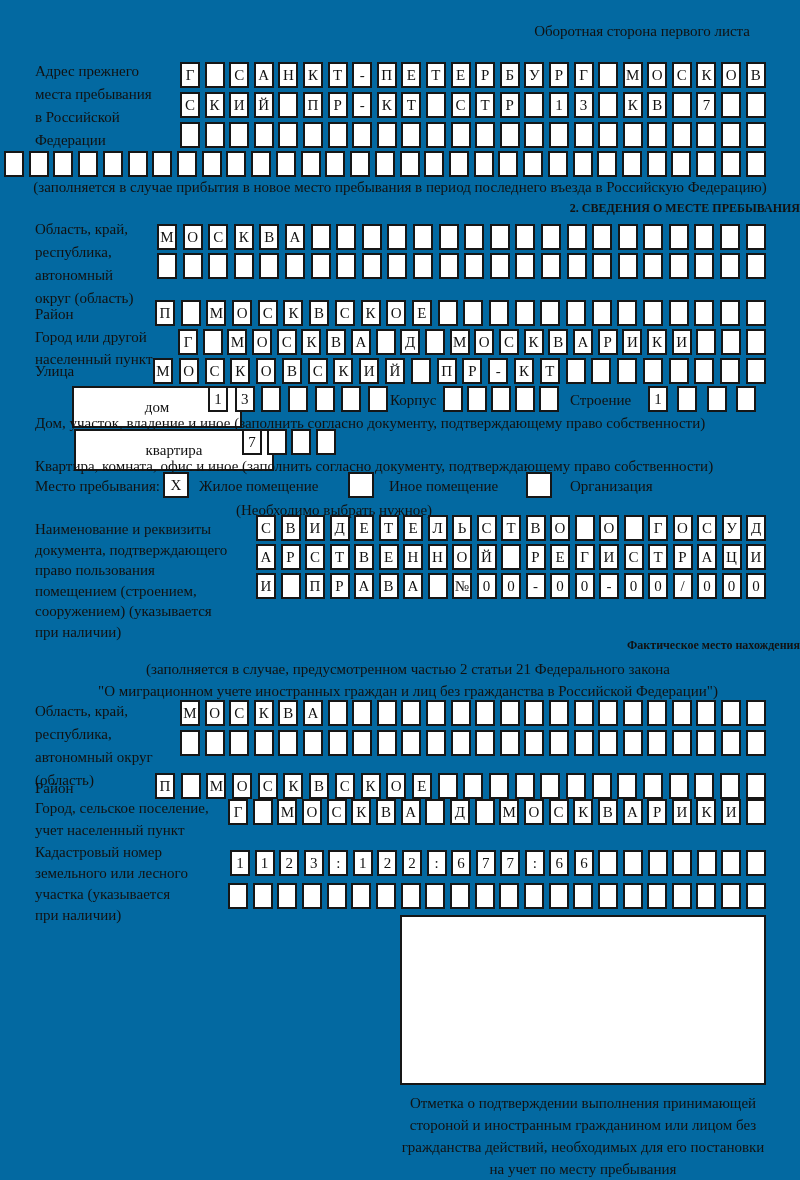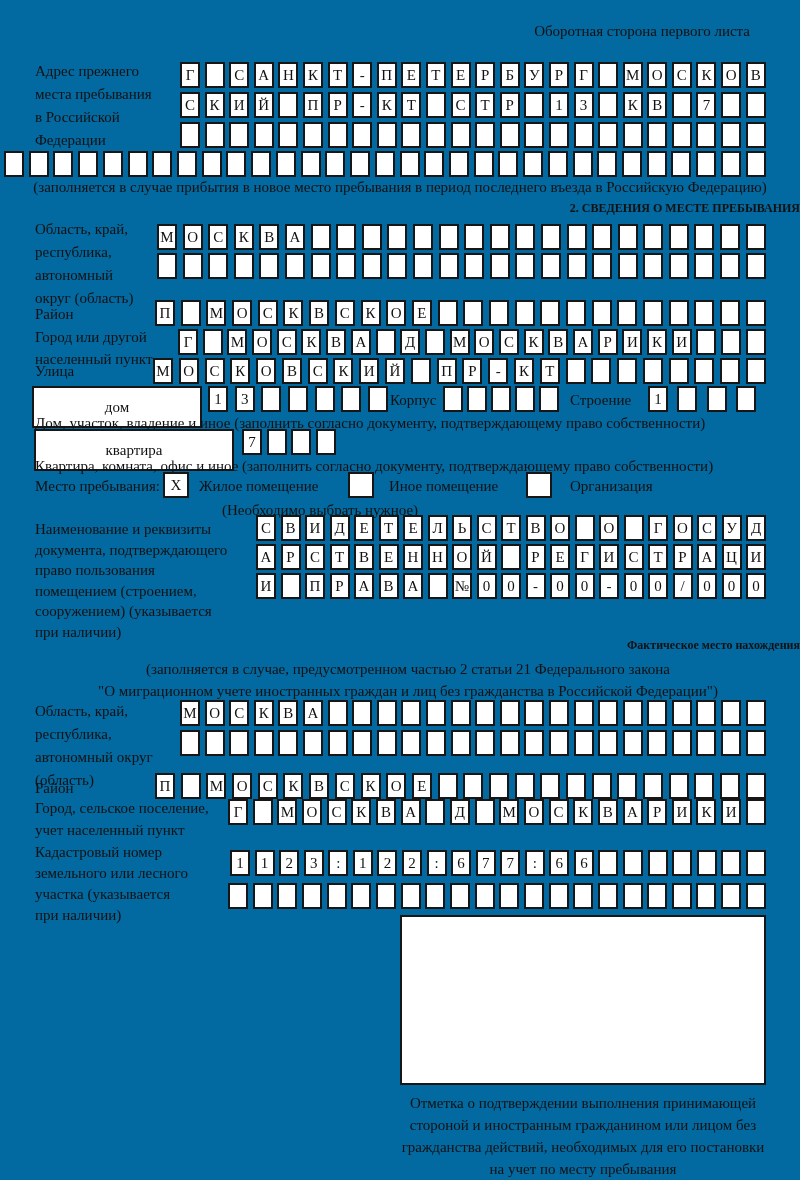--- a/index.html
+++ b/index.html
@@ -7,21 +7,21 @@
         font-family:"Liberation Serif", serif;color:#111;overflow:hidden;}
   .lbl{position:absolute;font-size:15px;line-height:22px;white-space:pre-line;}
   .cap{position:absolute;font-size:15px;line-height:19px;}
   .center{text-align:center;}
   .title{position:absolute;font-size:12px;font-weight:bold;text-align:right;}
   .cellrow{position:absolute;display:flex;justify-content:space-between;}
   .cell{width:20px;height:26px;box-sizing:border-box;border:2px solid #161616;
         display:flex;align-items:center;justify-content:center;
         font-size:15px;line-height:20px;background:#fff;flex:none;}
   .labelbox{position:absolute;box-sizing:border-box;border:2px solid #161616;height:42px;
-        display:flex;align-items:center;justify-content:center;font-size:15px;background:#fff;}
+        display:flex;align-items:center;justify-content:center;font-size:15px;background:#fff;margin-left:40px;}
   .checkbox{position:absolute;width:26px;height:26px;box-sizing:border-box;border:2px solid #161616;
         display:flex;align-items:center;justify-content:center;font-size:15px;background:#fff;}
   .stampbox{position:absolute;box-sizing:border-box;border:2px solid #161616;background:#fff;}
 </style>
 </head>
 <body>
 
 <div class="page">
 
   <div class="cap" style="left:450px;top:22px;width:300px;text-align:right;">Оборотная сторона первого листа</div>
@@ -323,21 +323,21 @@
     </div>
   <div class="cap" style="left:35px;top:457px;">Квартира, комната, офис и иное (заполнить согласно документу, подтверждающему право собственности)</div>
 
   <div class="lbl" style="left:35px;top:475px;">Место пребывания:</div>
   <div class="checkbox" style="left:163px;top:472px;">X</div>
   <div class="lbl" style="left:199px;top:475px;">Жилое помещение</div>
   <div class="checkbox" style="left:348px;top:472px;"></div>
   <div class="lbl" style="left:389px;top:475px;">Иное помещение</div>
   <div class="checkbox" style="left:526px;top:472px;"></div>
   <div class="lbl" style="left:570px;top:475px;">Организация</div>
-  <div class="cap center" style="left:155px;top:501px;width:330px;">(Необходимо выбрать нужное)</div>
+  <div class="cap center" style="left:169px;top:501px;width:330px;">(Необходимо выбрать нужное)</div>
 
   <div class="lbl" style="left:35px;top:519px;line-height:20.5px;">Наименование и реквизиты
 документа, подтверждающего
 право пользования
 помещением (строением,
 сооружением) (указывается
 при наличии)</div>
   <div class="cellrow" style="left:256px;top:515px;width:510px;">
       <span class="cell">С</span>
       <span class="cell">В</span>

